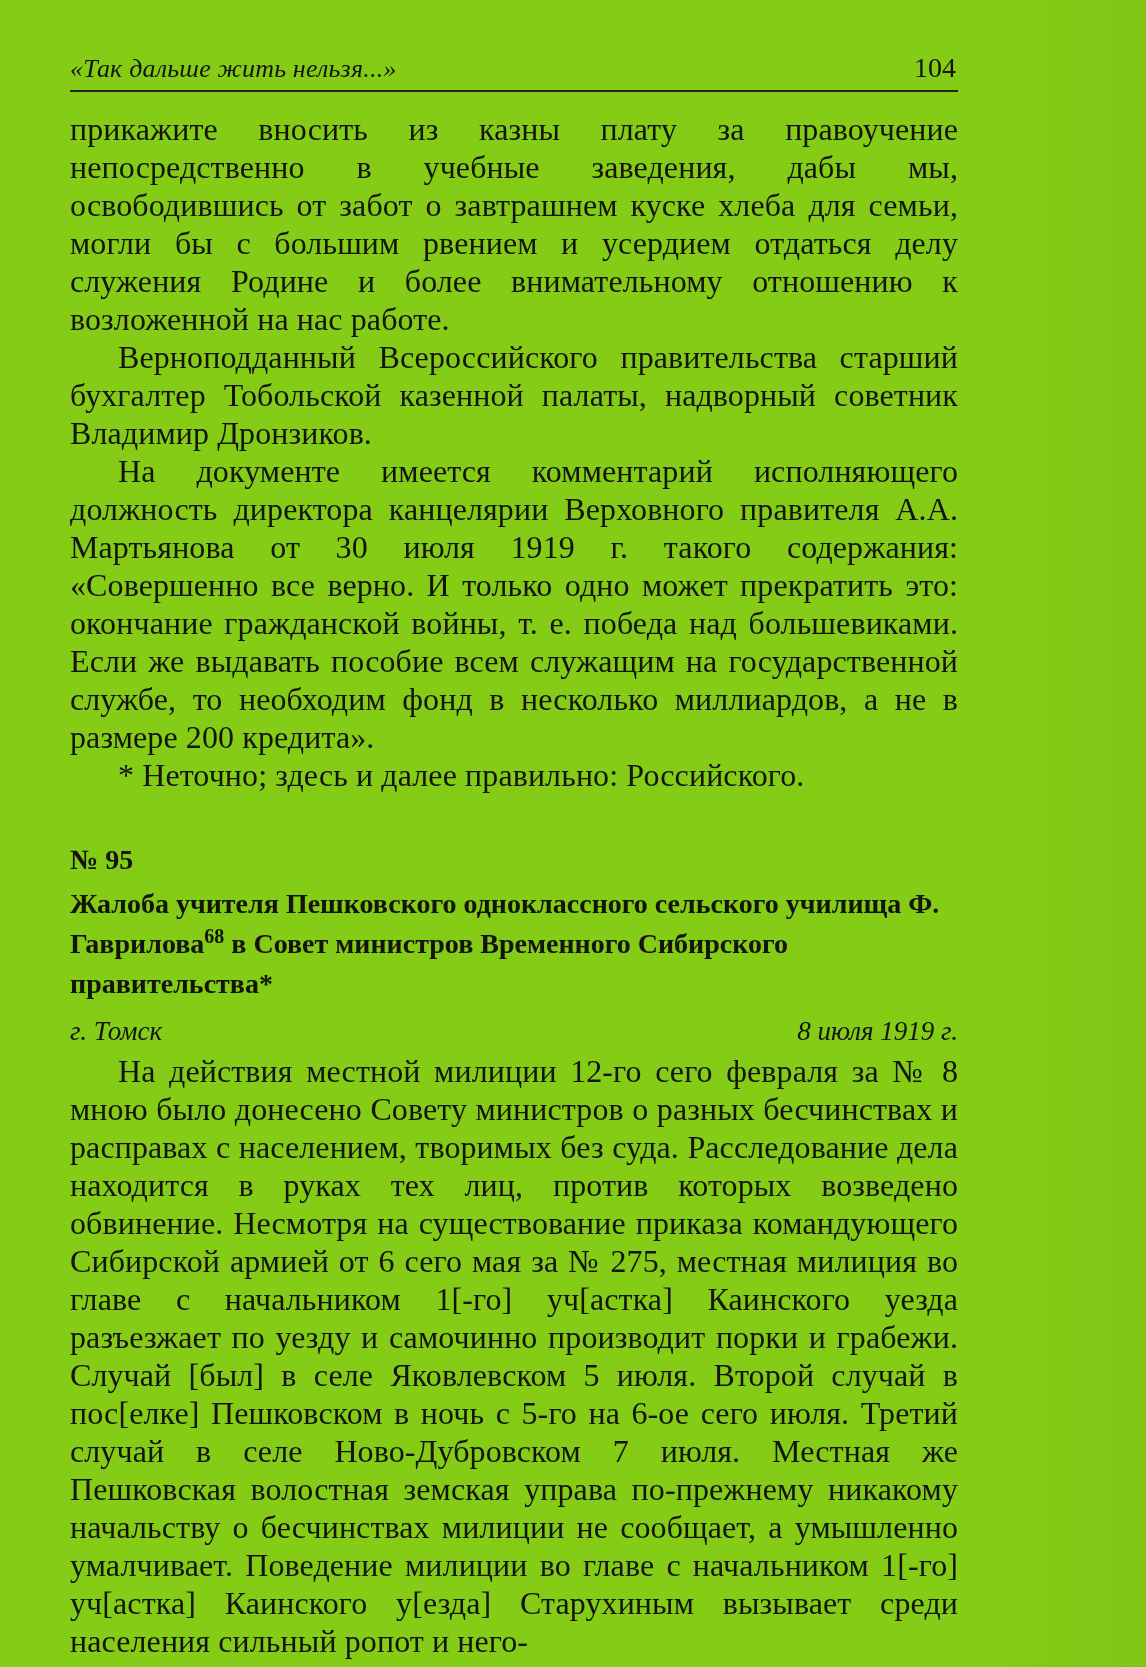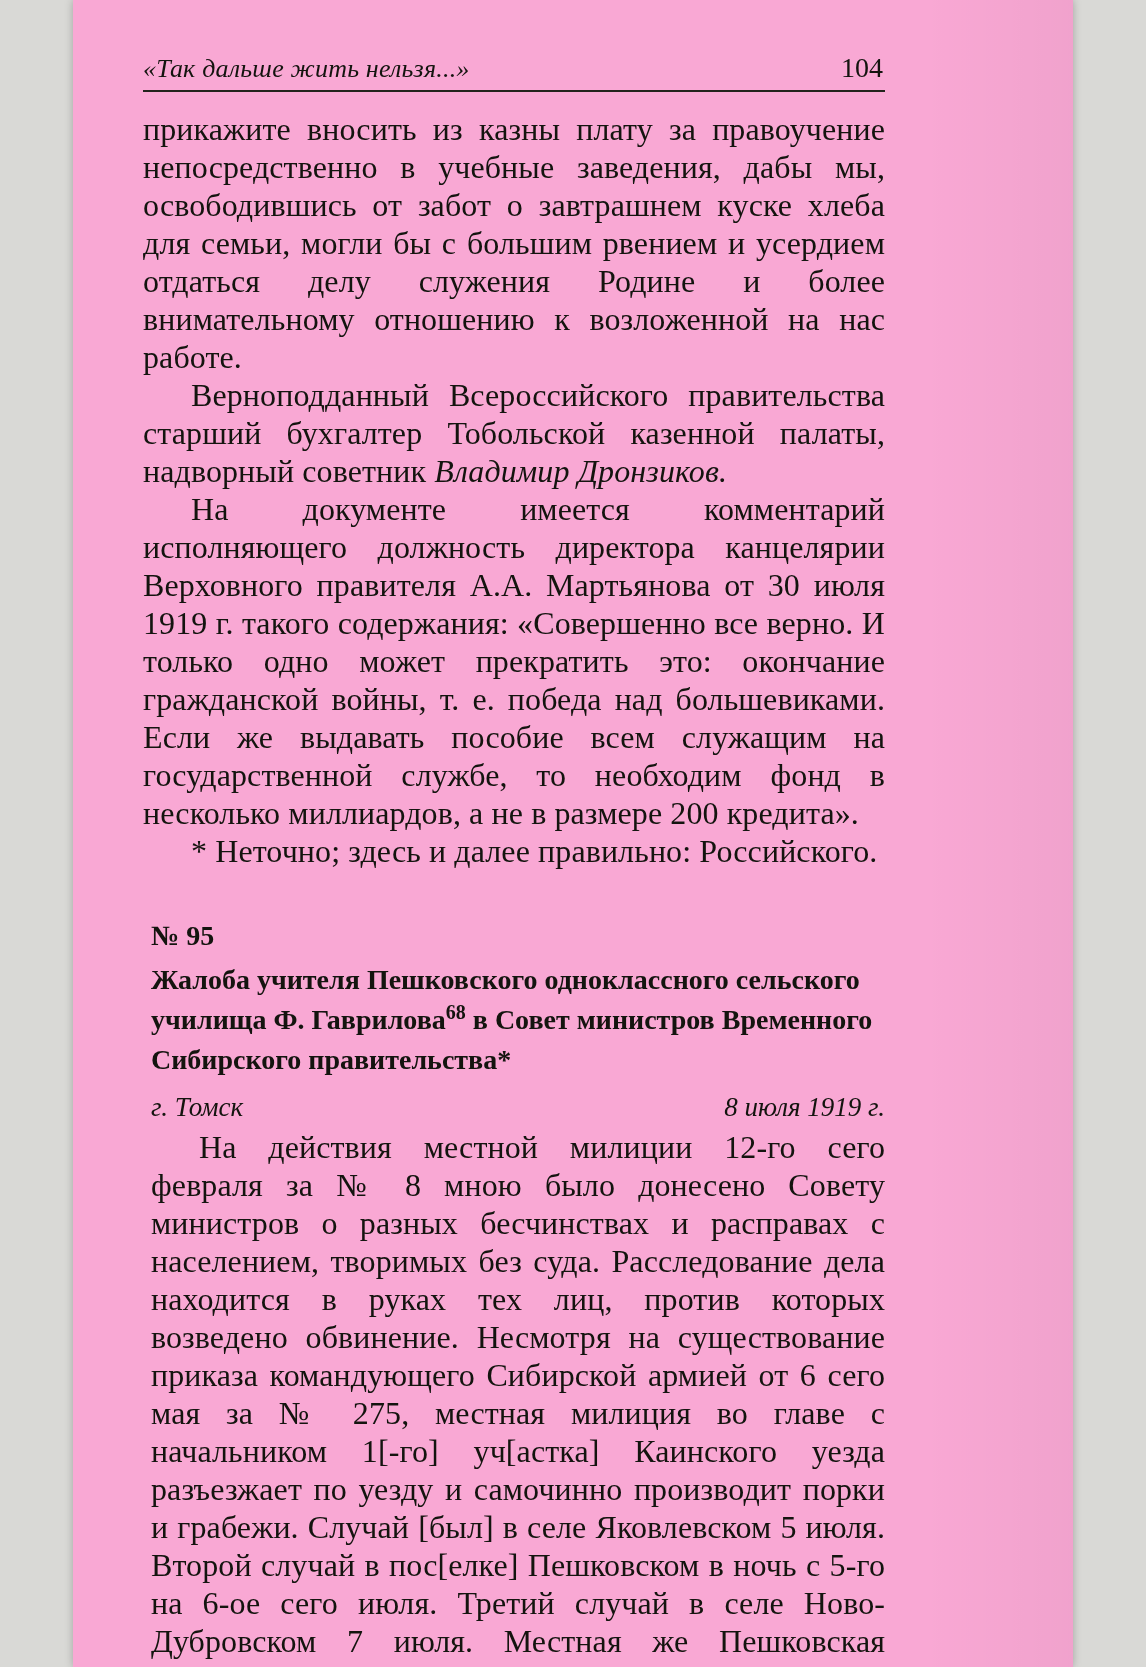--- a/index.html
+++ b/index.html
@@ -2,25 +2,25 @@
 <html lang="ru"><head>
 <meta charset="utf-8">
 <style>
   html, body {
     margin: 0;
     padding: 0;
     background: #d9d9d6;
   }
   .page {
     position: relative;
-    width: 1000px;
+    width: 1146px;
     height: 1667px;
     margin: 0 auto;
     box-sizing: border-box;
-    background: #f9a8d4;
+    background: #84cc16;
     color: #14140f;
     font-family: "Liberation Serif", "DejaVu Serif", serif;
     padding: 52px 188px 40px 70px;
     box-shadow: 0 0 8px rgba(0,0,0,.25);
     overflow: hidden;
   }
   
   .page::after {
     content: "";
     position: absolute;
@@ -53,27 +53,27 @@
 
   p.body-text {
     margin: 0;
     font-size: 32px;
     line-height: 38px;
     text-align: justify;
     letter-spacing: 0.1px;
   }
   .indent { text-indent: 48px; }
   .no-indent { text-indent: 0; }
-  .italic { font-style: italic; }
+  .italic { }
 
   .archival { margin-top: 2px; }
   .commentary { margin-top: 4px; }
   .footnote { margin-top: 20px; }
 
-  .doc95 { margin-top: 46px; margin-left: 8px; }
+  .doc95 { margin-top: 46px; }
   .doc-number {
     margin: 0;
     font-size: 28px;
     font-weight: bold;
     line-height: 40px;
   }
   .doc-title {
     margin: 4px 0 0 0;
     font-size: 28px;
     font-weight: bold;

